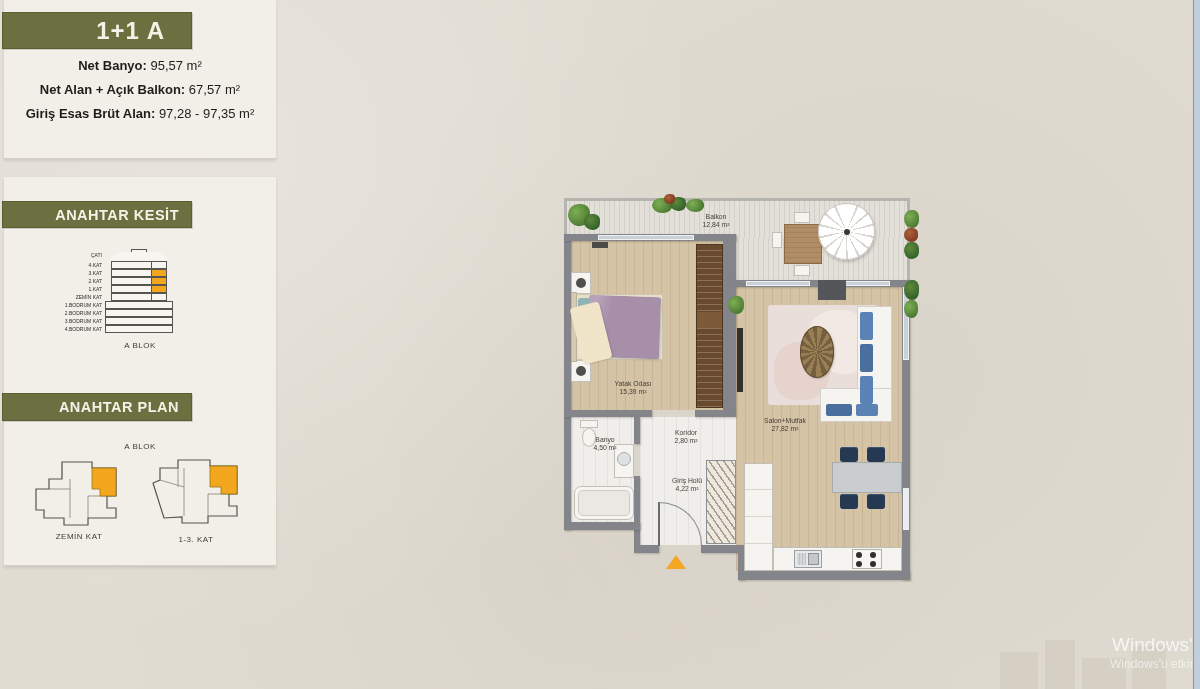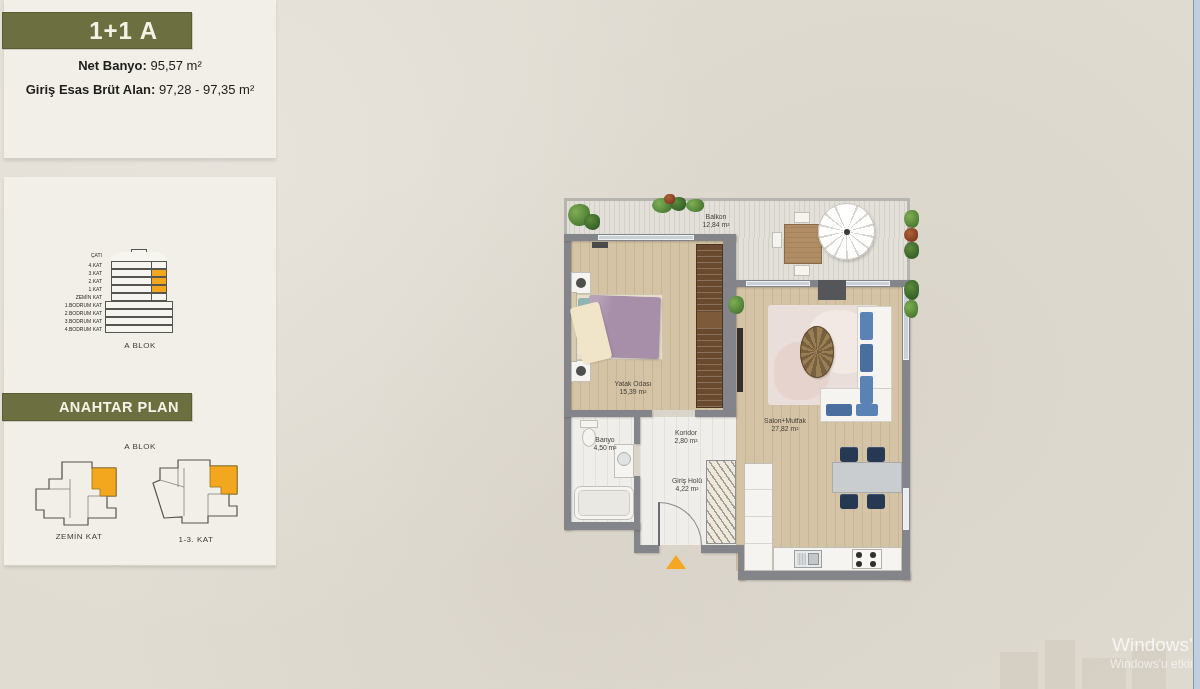--- a/index.html
+++ b/index.html
@@ -61,36 +61,43 @@
 <body>
 
 <div id="page">
 
   <div class="sky" style="left:1000px;top:652px;width:38px;height:37px;"></div>
   <div class="sky" style="left:1045px;top:640px;width:30px;height:49px;"></div>
   <div class="sky" style="left:1082px;top:658px;width:44px;height:31px;"></div>
   <div class="sky" style="left:1132px;top:646px;width:34px;height:43px;"></div>
 
   <div class="card" style="top:0;height:158px;">
-    <div class="banner" style="top:12px;height:37px;line-height:35px;font-size:24px;padding-right:33px;letter-spacing:1px;">
+    <div class="banner" style="top:12px;height:37px;line-height:35px;font-size:24px;padding-right:26px;letter-spacing:1px;">
       <span>1+1 A</span>
     </div>
     <div class="abs" style="top:58px;left:0;width:272px;">
       <p class="stat">
         <b>Net Banyo:</b>
         <span>95,57 m²</span>
       </p>
       <p class="stat">
+        <b>Net Alan + Açık Balkon:</b>
+        <span>67,57 m²</span>
+      </p>
+      <p class="stat">
         <b>Giriş Esas Brüt Alan:</b>
         <span>97,28 - 97,35 m²</span>
       </p>
     </div>
   </div>
 
   <div class="card" style="top:177px;height:195px;">
+    <div class="banner" style="top:24px;height:27px;line-height:26px;font-size:14.5px;padding-right:12px;letter-spacing:.5px;">
+      <span>ANAHTAR KESİT</span>
+    </div>
     <div class="abs" style="left:52px;top:72px;width:160px;">
 
       <div class="krow" style="height:12px;">
         <div class="klabel" style="line-height:12px;">ÇATI</div>
         <div style="position:relative;width:56px;margin-left:6px;">
           <div style="position:absolute;left:20px;top:0;width:16px;height:5px;background:#f6f5f0;border:1px solid #56554f;box-sizing:border-box;"></div>
           <div style="position:absolute;left:0;top:3px;width:56px;height:9px;background:#f6f5f0;
                clip-path:polygon(0 100%,0 55%,16% 0,84% 0,100% 55%,100% 100%);filter:drop-shadow(0 0 .6px #56554f);"></div>
         </div>
       </div>

